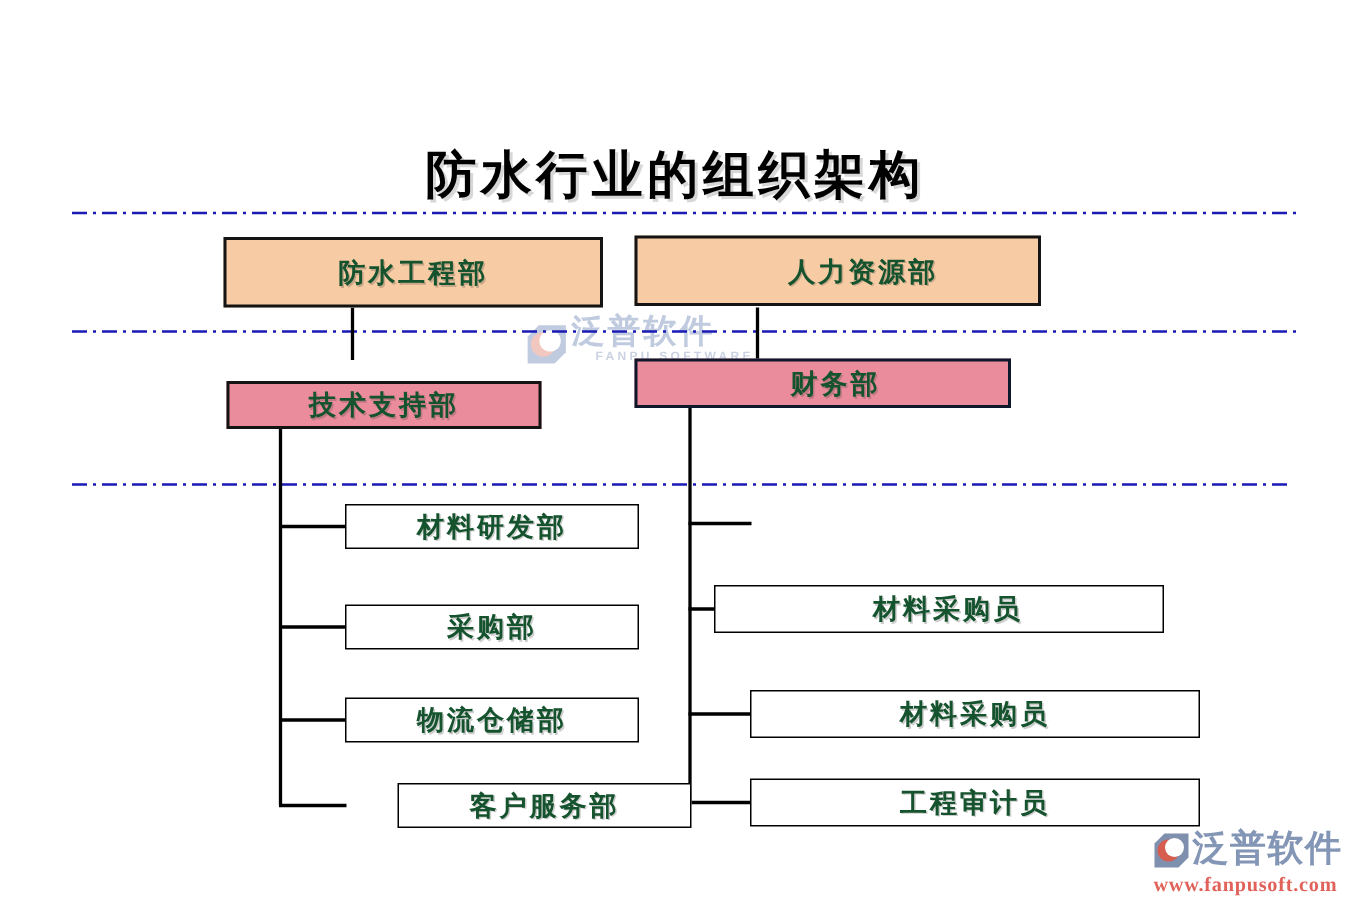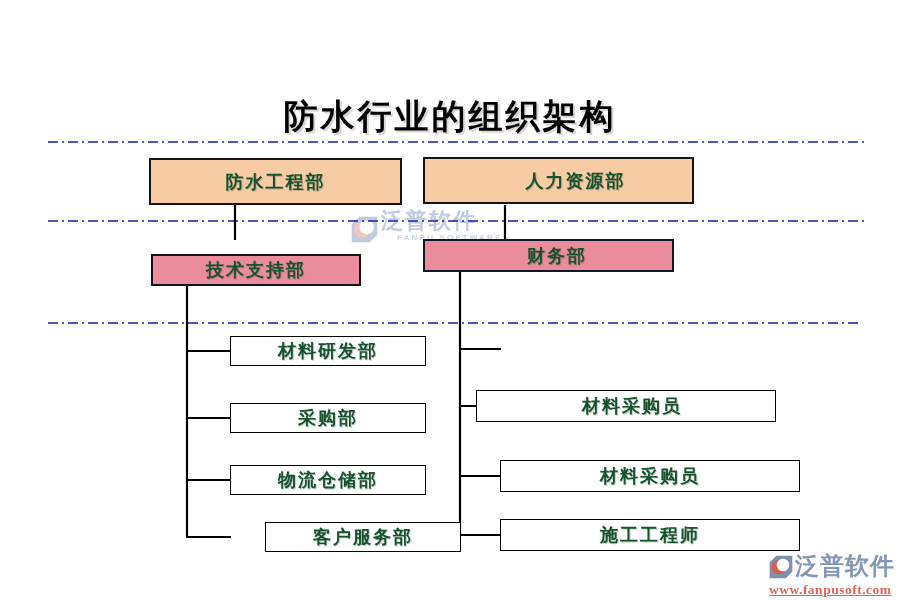--- a/index.html
+++ b/index.html
@@ -80,21 +80,20 @@
   .wm-corner .wm-row { display: flex; align-items: center; gap: 2px; }
   .wm-corner .wm-logo { width: 24px; height: 28px; }
   .wm-corner .wm-brand {
     font-size: 24px; font-weight: bold; letter-spacing: 1px;
     color: #8496B6; line-height: 1.05;
   }
   .wm-corner .wm-url {
     font-size: 13.5px; font-weight: bold;
     color: #E0625A; letter-spacing: 0.5px;
     margin-top: 1px;
-    text-decoration: underline;
   }
 </style>
 </head>
 <body>
 
 <div class="stage">
 
   <div class="page-title">防水行业的组织架构</div>
 
   <div class="wm-center">
@@ -139,21 +138,21 @@
   <div class="node lv2" style="left:151px; top:238px; width:210px; height:32px;margin-top:16px;">技术支持部</div>
   <div class="node lv2 finance" style="left:423px; top:239px; width:251px; height:33px;">财务部</div>
 
   <div class="node" style="left:230px; top:403px; width:196px; height:30px;">采购部</div>
   <div class="node" style="left:230px; top:336px; width:196px; height:30px;">材料研发部</div>
   <div class="node" style="left:230px; top:465px; width:196px; height:30px;text-align:center;">物流仓储部</div>
   <div class="node" style="left:246px; top:522px; width:196px; height:30px;margin-left:19px;">客户服务部</div>
 
   <div class="node" style="left:476px; top:390px; width:300px; height:32px;padding-left:12px;">材料采购员</div>
   <div class="node" style="left:500px; top:460px; width:300px; height:32px;">材料采购员</div>
-  <div class="node" style="left:500px; top:519px; width:300px; height:32px;">施工工程师</div>
+  <div class="node" style="left:500px; top:519px; width:300px; height:32px;">工程审计员</div>
 
   <div class="wm-corner">
     <div class="wm-row">
       <svg class="wm-logo" viewBox="0 0 36 36">
         <polygon points="11,1 35,1 35,25 25,35 1,35 1,11" fill="#7E90AE"></polygon>
         <circle cx="15" cy="18" r="11" fill="#D65E50"></circle>
         <circle cx="21" cy="15" r="9.5" fill="#ffffff"></circle>
       </svg>
       <span class="wm-brand">泛普软件</span>
     </div>

